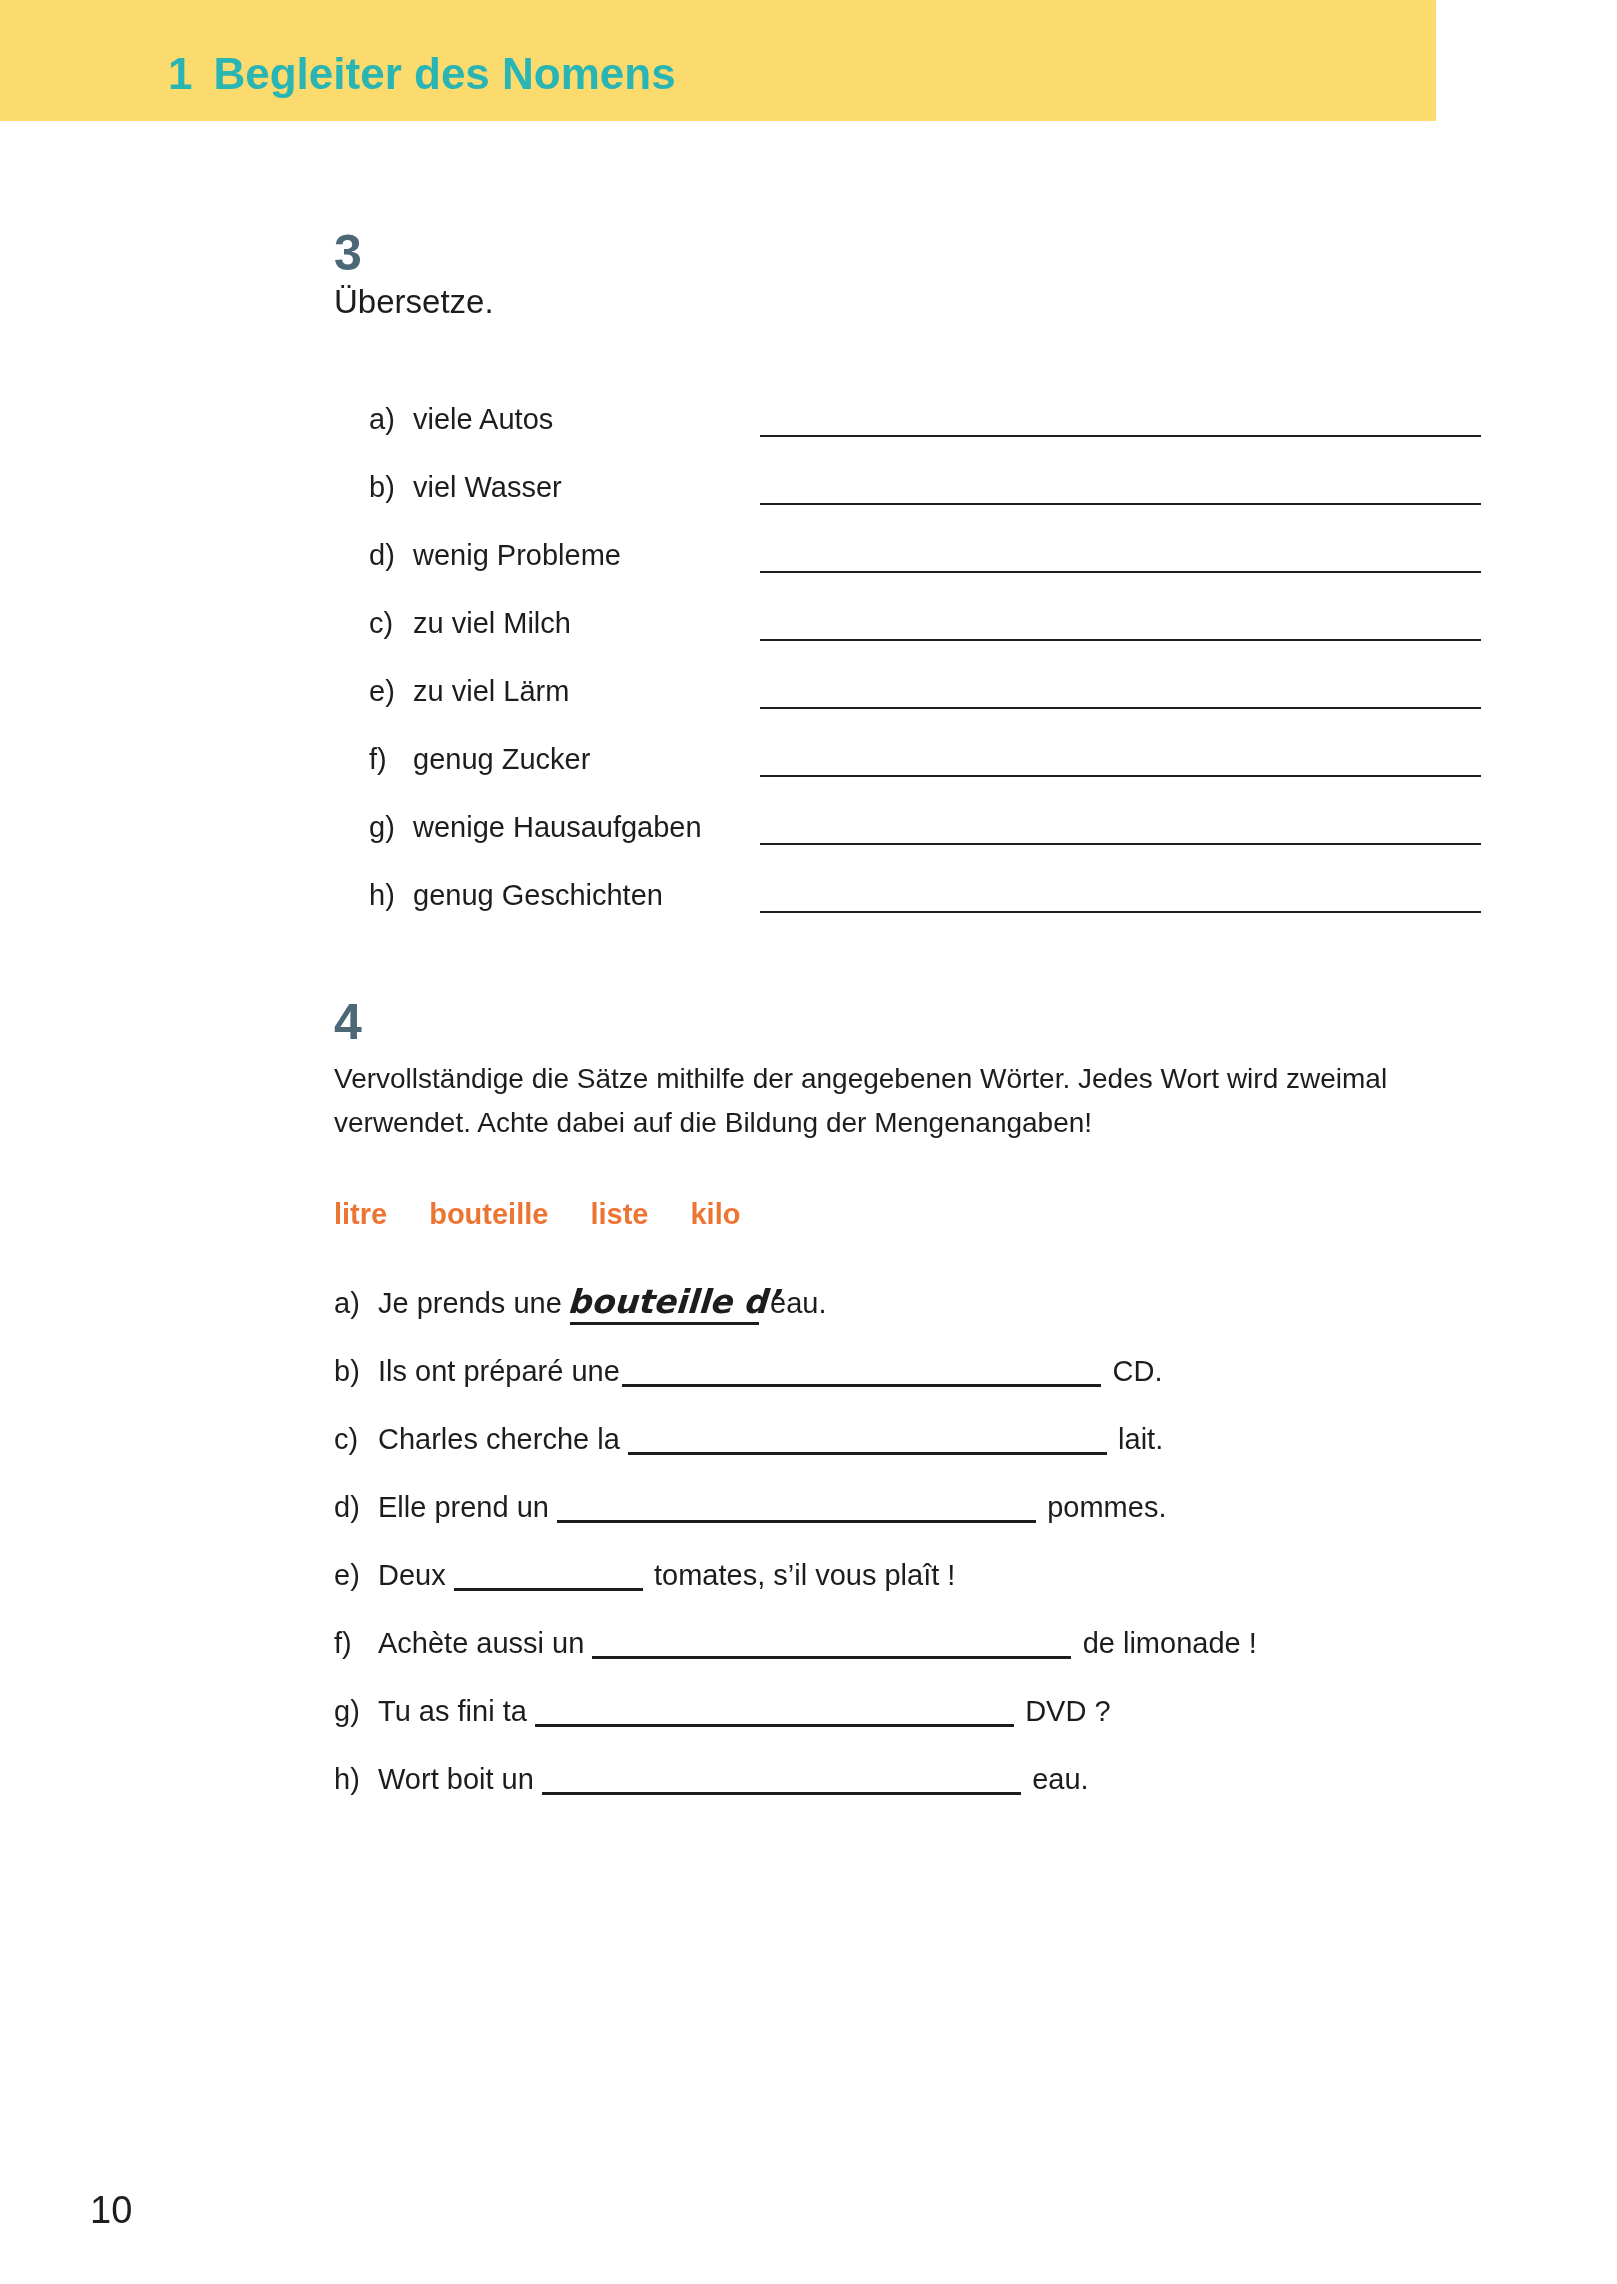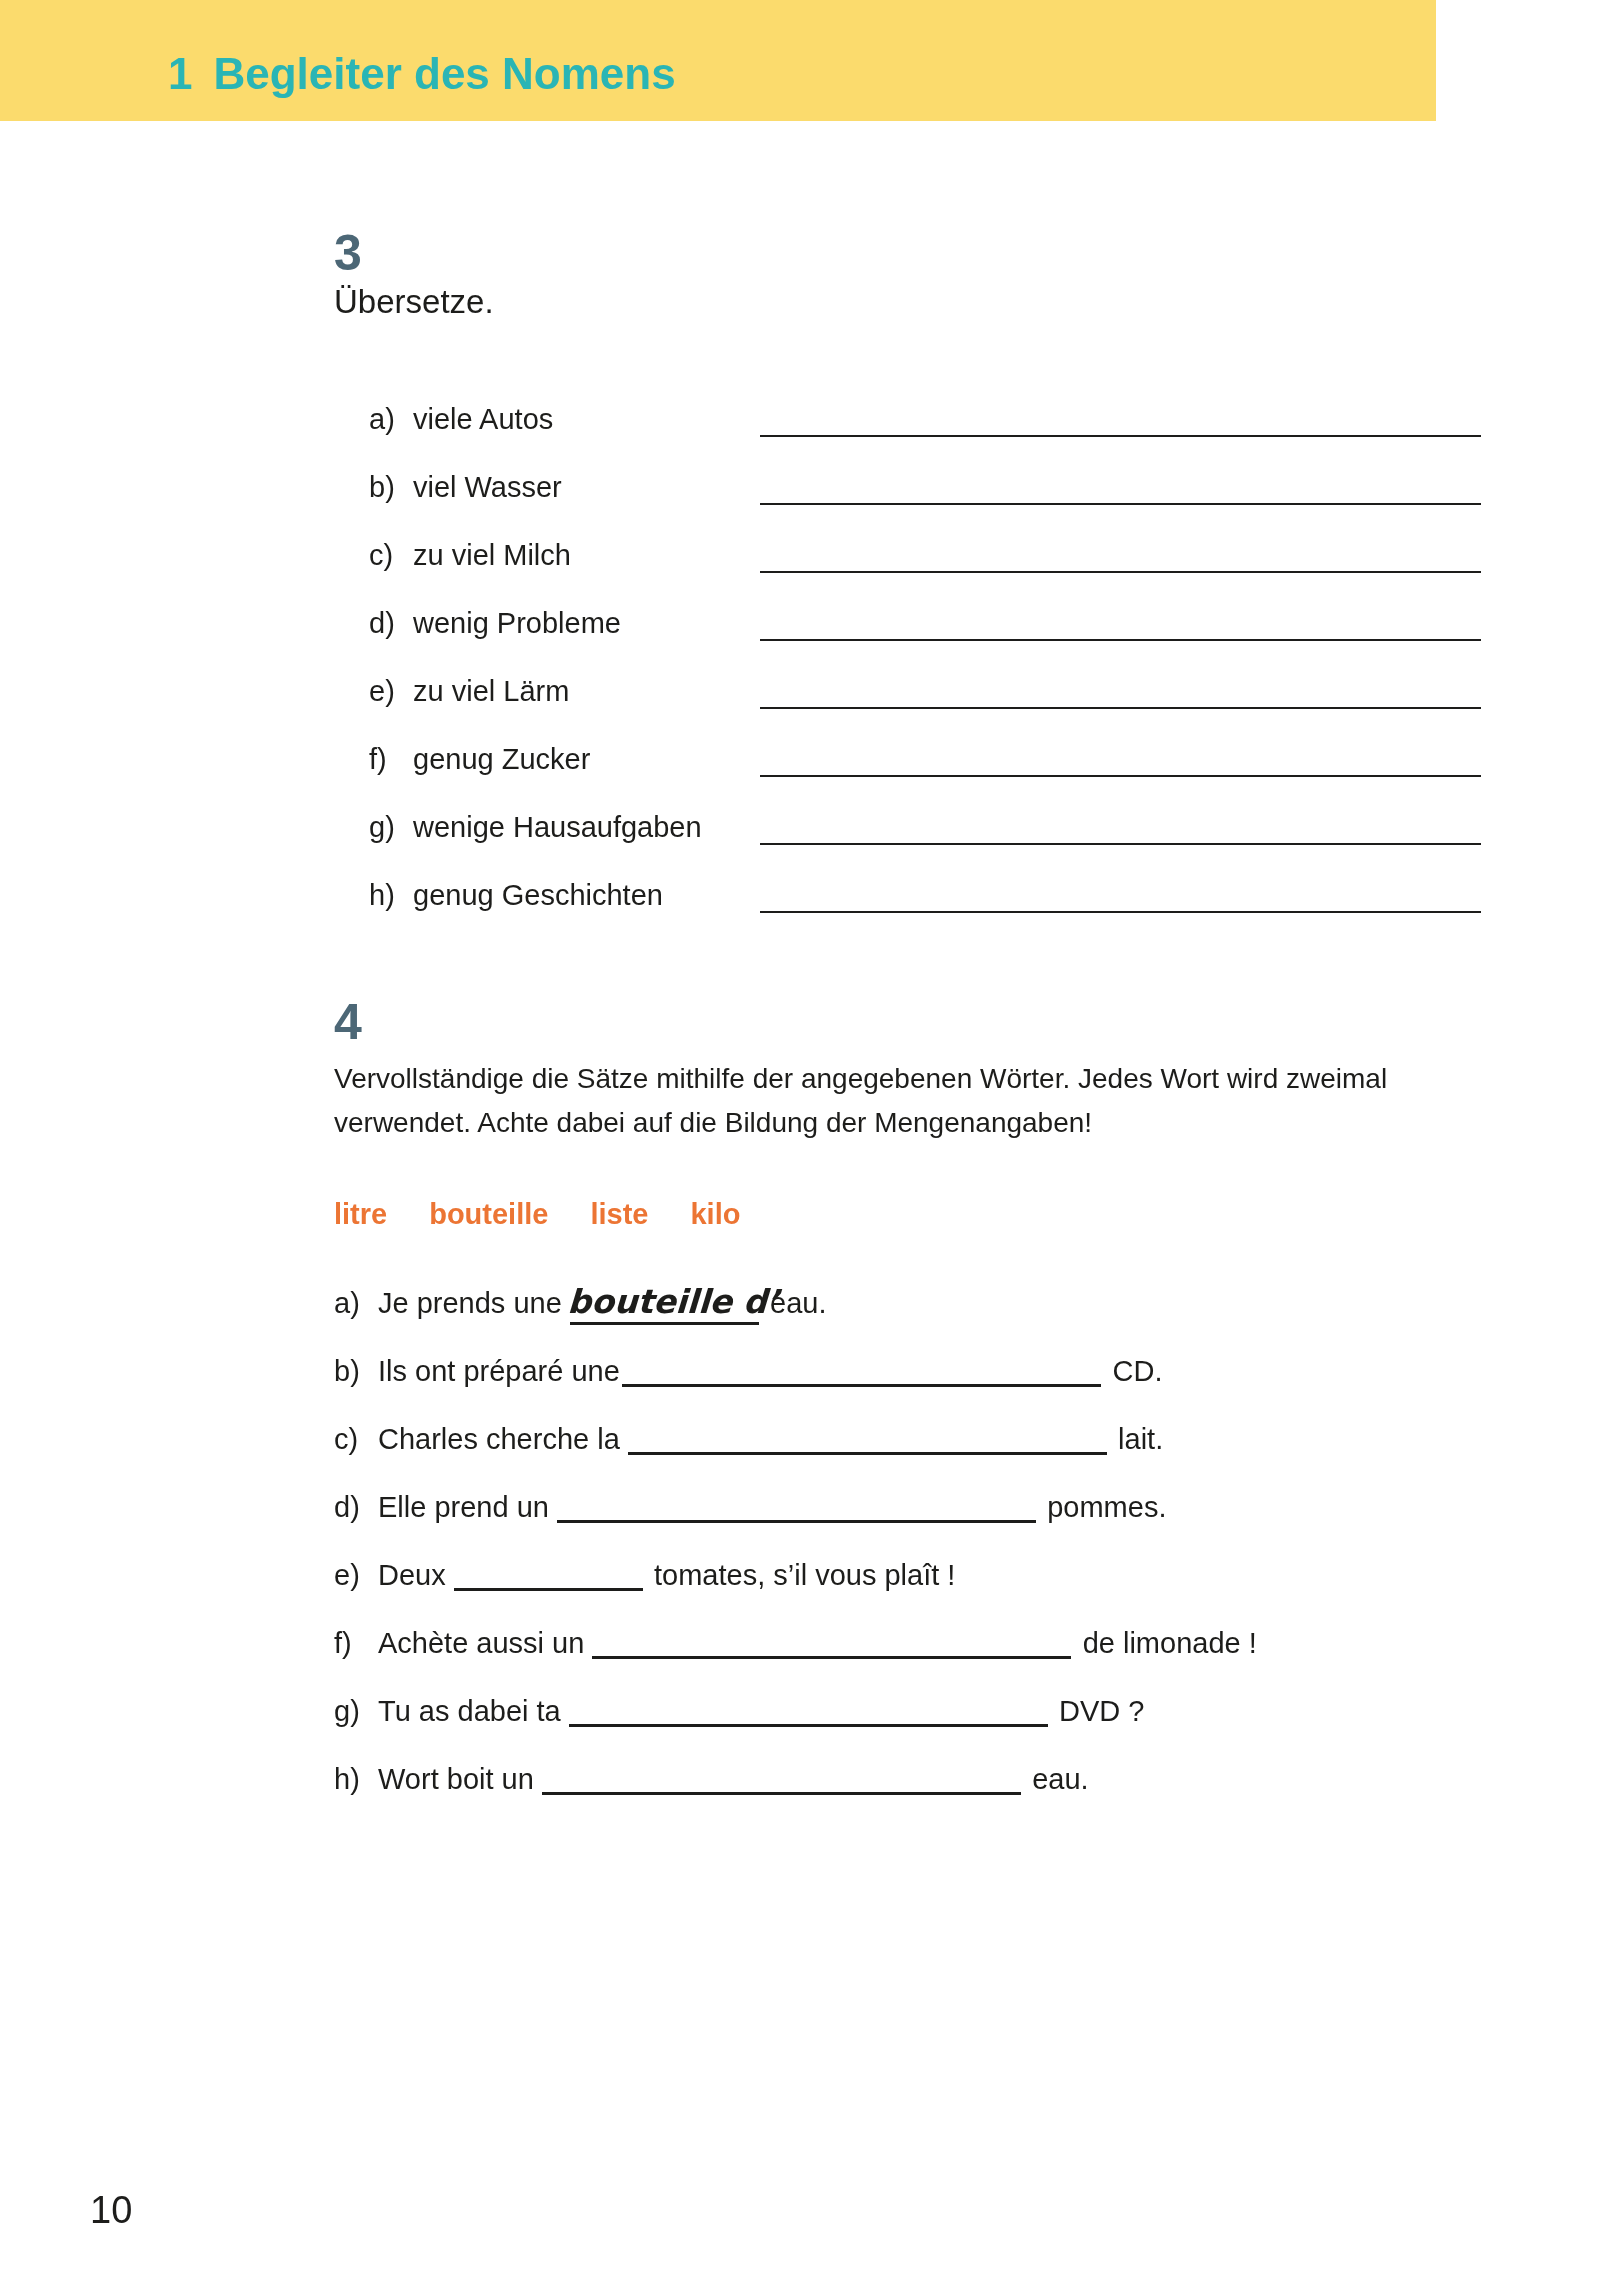--- a/index.html
+++ b/index.html
@@ -123,25 +123,25 @@
   <div class="ex3-list">
     <div class="ex3-row">
       <span class="marker">a)</span><span class="label">viele Autos</span>
       <span class="ex3-line"></span>
     </div>
     <div class="ex3-row">
       <span class="marker">b)</span><span class="label">viel Wasser</span>
       <span class="ex3-line"></span>
     </div>
     <div class="ex3-row">
+      <span class="marker">d)</span><span class="label">wenig Probleme</span>
+      <span class="ex3-line"></span>
+    </div>
+    <div class="ex3-row">
       <span class="marker">c)</span><span class="label">zu viel Milch</span>
-      <span class="ex3-line"></span>
-    </div>
-    <div class="ex3-row">
-      <span class="marker">d)</span><span class="label">wenig Probleme</span>
       <span class="ex3-line"></span>
     </div>
     <div class="ex3-row">
       <span class="marker">e)</span><span class="label">zu viel Lärm</span>
       <span class="ex3-line"></span>
     </div>
     <div class="ex3-row">
       <span class="marker">f)</span><span class="label">genug Zucker</span>
       <span class="ex3-line"></span>
     </div>
@@ -197,21 +197,21 @@
       <span class="after">tomates, s’il vous plaît !</span>
     </div>
     <div class="ex4-row">
       <span class="marker">f)</span>
       <span class="before">Achète aussi un</span>
       <span class="blank long"></span>
       <span class="after">de limonade !</span>
     </div>
     <div class="ex4-row">
       <span class="marker">g)</span>
-      <span class="before">Tu as dabei ta</span>
+      <span class="before">Tu as fini ta</span>
       <span class="blank long"></span>
       <span class="after">DVD ?</span>
     </div>
     <div class="ex4-row">
       <span class="marker">h)</span>
       <span class="before">Wort boit un</span>
       <span class="blank long"></span>
       <span class="after">eau.</span>
     </div>
   </div>

